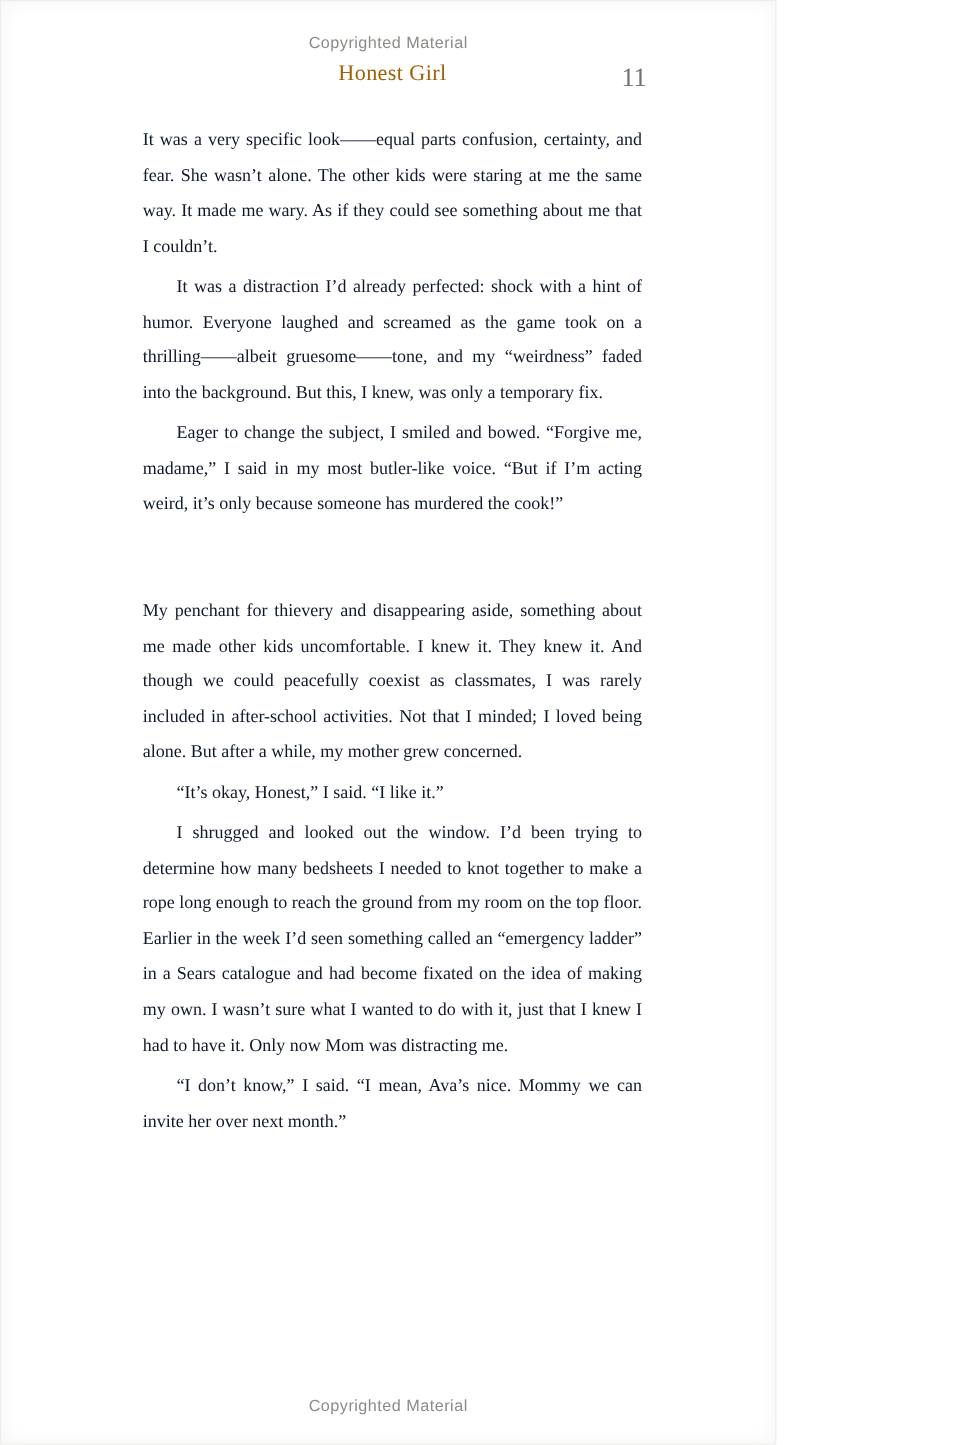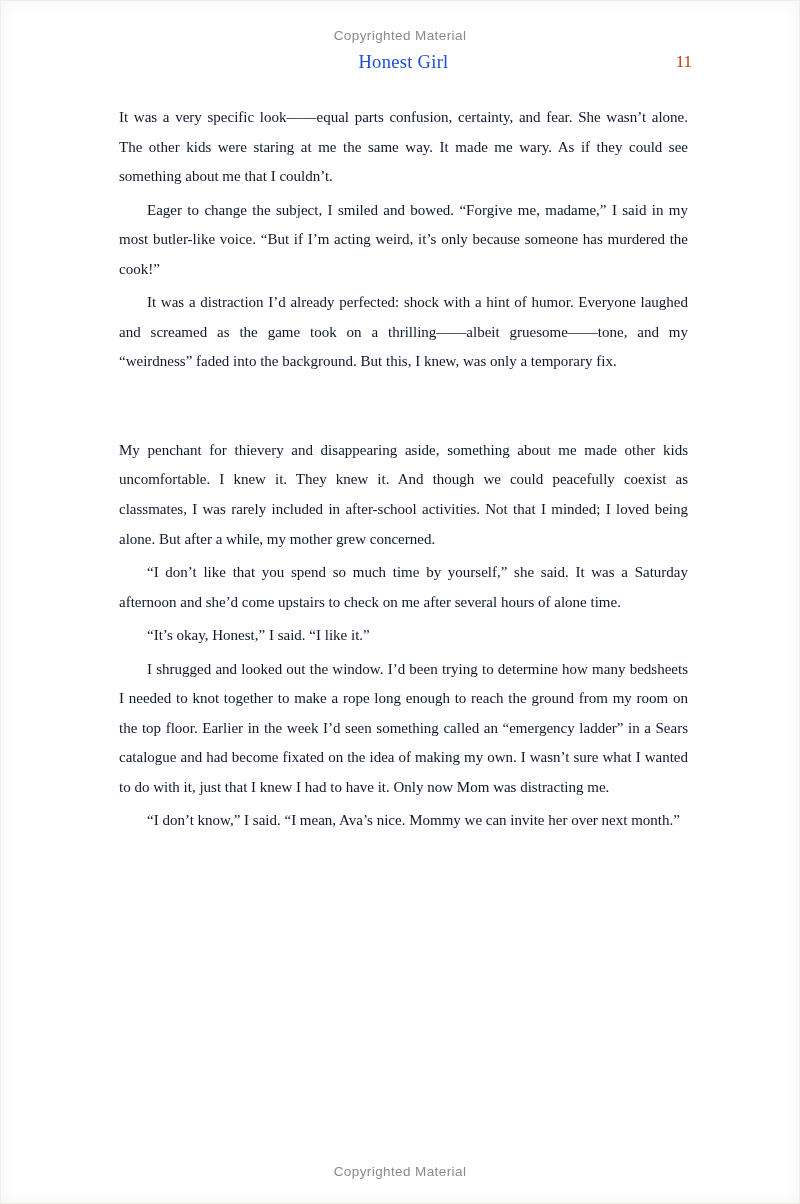--- a/index.html
+++ b/index.html
@@ -2,21 +2,21 @@
 <html><head>
 <meta charset="utf-8">
 <style>
   html, body {
     margin: 0;
     padding: 0;
     background: #ffffff;
   }
   .page {
     position: relative;
-    width: 800px;
+    width: 647px;
     height: 1204px;
     background: #ffffff;
     box-sizing: border-box;
     border: 1px solid #ededeb;
     box-shadow: inset 0 0 18px rgba(0,0,0,0.045);
     overflow: hidden;
     font-family: "Liberation Serif", serif;
   }
   .watermark {
     text-align: center;
@@ -38,29 +38,29 @@
     padding-left: 114px;
     padding-right: 107px;
   }
   .page-header {
     position: relative;
     margin-top: 9px;
     text-align: center;
   }
   .running-title {
     font-size: 18.5px;
-    color: #1d4ed8;
+    color: #a16207;
     letter-spacing: 0.3px;
   }
   .page-number {
     position: absolute;
     right: 0;
     top: 0;
-    font-size: 17px;
-    color: #c2410c;
+    font-size: 22px;
+    color: #737373;
   }
   .page-body {
     margin-top: 30px;
   }
   .para {
     margin: 4px;
     font-size: 15px;
     line-height: 29.55px;
     color: #0f172a;
     text-align: justify;
@@ -82,24 +82,23 @@
 
   <div class="content-col">
     <div class="page-header">
       <span class="running-title">Honest Girl</span>
       <span class="page-number">11</span>
     </div>
 
     <div class="page-body">
 
     <p class="para">It was a very specific look——equal parts confusion, certainty, and fear. She wasn’t alone. The other kids were staring at me the same way. It made me wary. As if they could see something about me that I couldn’t.</p>
+        <p class="para indent">It was a distraction I’d already perfected: shock with a hint of humor. Everyone laughed and screamed as the game took on a thrilling——albeit gruesome——tone, and my “weirdness” faded into the background. But this, I knew, was only a temporary fix.</p>
         <p class="para indent">Eager to change the subject, I smiled and bowed. “Forgive me, madame,” I said in my most butler-like voice. “But if I’m acting weird, it’s only because someone has murdered the cook!”</p>
-        <p class="para indent">It was a distraction I’d already perfected: shock with a hint of humor. Everyone laughed and screamed as the game took on a thrilling——albeit gruesome——tone, and my “weirdness” faded into the background. But this, I knew, was only a temporary fix.</p>
         <p class="para section-break">My penchant for thievery and disappearing aside, something about me made other kids uncomfortable. I knew it. They knew it. And though we could peacefully coexist as classmates, I was rarely included in after-school activities. Not that I minded; I loved being alone. But after a while, my mother grew concerned.</p>
-        <p class="para indent">“I don’t like that you spend so much time by yourself,” she said. It was a Saturday afternoon and she’d come upstairs to check on me after several hours of alone time.</p>
         <p class="para indent">“It’s okay, Honest,” I said. “I like it.”</p>
         <p class="para indent">I shrugged and looked out the window. I’d been trying to determine how many bedsheets I needed to knot together to make a rope long enough to reach the ground from my room on the top floor. Earlier in the week I’d seen something called an “emergency ladder” in a Sears catalogue and had become fixated on the idea of making my own. I wasn’t sure what I wanted to do with it, just that I knew I had to have it. Only now Mom was distracting me.</p>
         <p class="para indent">“I don’t know,” I said. “I mean, Ava’s nice. Mommy we can invite her over next month.”</p>
       </div>
   </div>
 
   <div class="watermark watermark-bottom">Copyrighted Material</div>
 
 </div>
 

